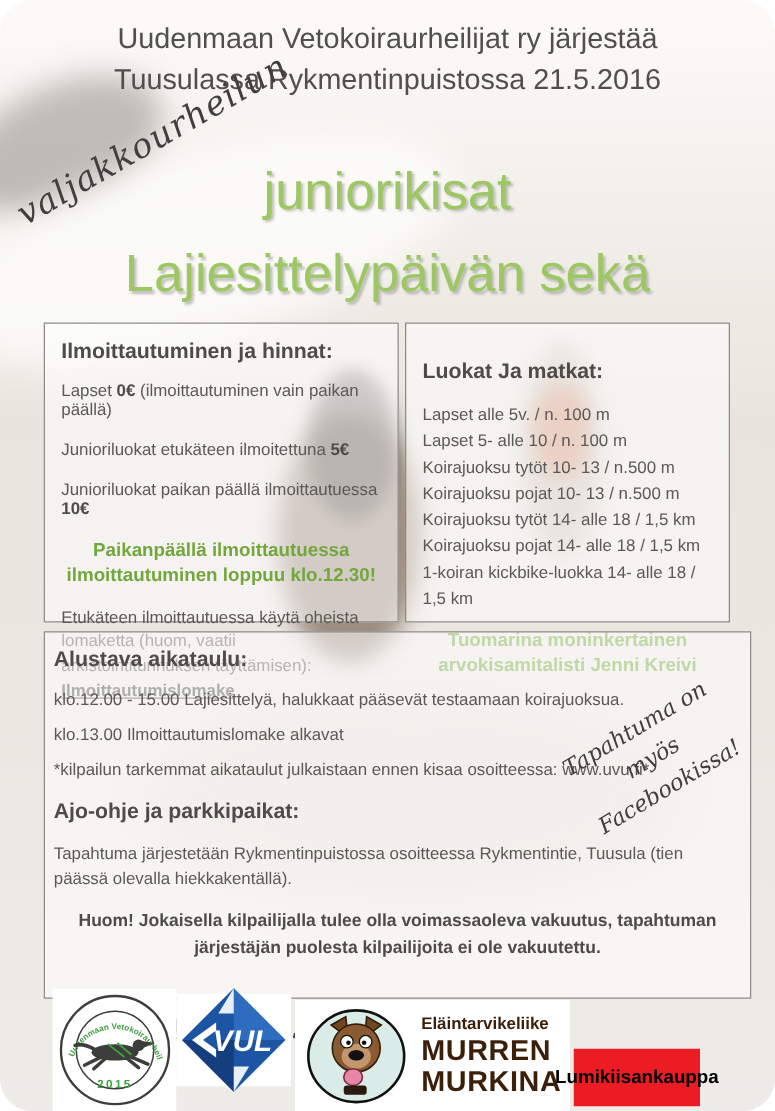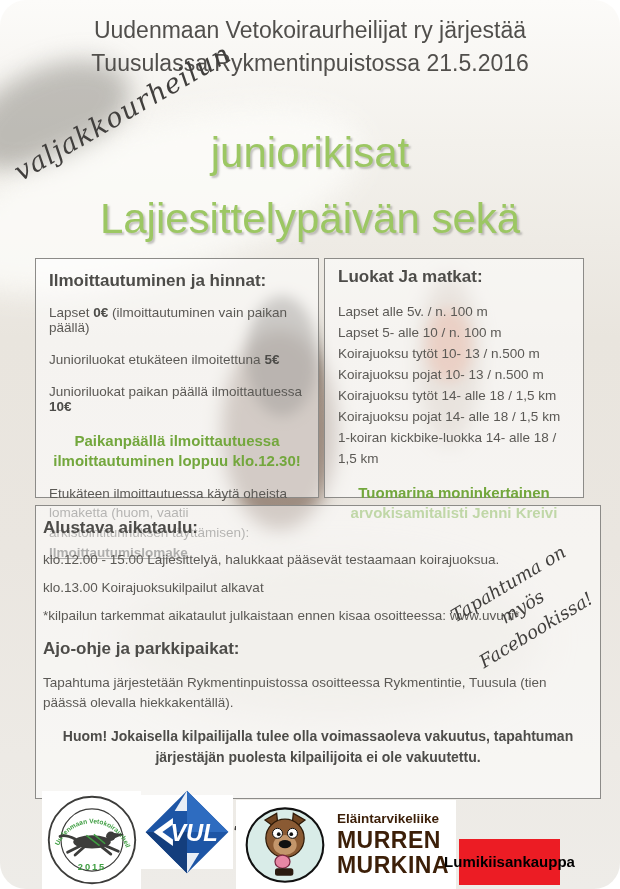--- a/index.html
+++ b/index.html
@@ -26,21 +26,21 @@
   .script-valjakko { position:absolute; left:16px; top:158px; font-size:27px; letter-spacing:1px;
                      transform:rotate(-30deg); transform-origin:left center; white-space:nowrap; }
 
   .title { position:absolute; top:120px; left:0; right:0; text-align:center;
            color:#9cc763; font-size:42px; line-height:66px;
            text-shadow:2px 2px 2px rgba(125,125,120,.45); }
 
   .box { position:absolute; background:rgba(255,255,255,.55); border:1px solid #8c8b88;
          box-sizing:border-box; }
   .box-reg     { left:35px;  top:258px; width:284px; height:240px; padding:10px 13px; }
-  .box-classes { left:324px; top:258px; width:260px; height:240px; padding:6px 13px; }
+  .box-classes { left:324px; top:258px; width:260px; height:240px; padding:26px 13px; }
   .box-main    { left:35px;  top:505px; width:566px; height:294px; padding:10px 7px; }
 
   .box-heading { font-size:17px; font-weight:bold; color:#4d4c49; margin:2px 0 14px; }
   .body-text   { font-size:13.5px; color:#5b5955; }
   .reg-line    { margin-bottom:17px; }
   .reg-line b  { color:#4d4c49; }
   .green-note  { font-size:15px; font-weight:bold; color:#73a73d; text-align:center;
                  line-height:1.35; margin:6px 0 12px; }
   .form-note   { line-height:1.48; }
   .link        { color:#4d4c49; text-decoration:underline; font-weight:bold; cursor:pointer; }
@@ -110,21 +110,21 @@
     <div class="body-text class-line">Koirajuoksu pojat 10- 13 / n.500 m</div>
     <div class="body-text class-line">Koirajuoksu tytöt 14- alle 18 / 1,5 km</div>
     <div class="body-text class-line">Koirajuoksu pojat 14- alle 18 / 1,5 km</div>
     <div class="body-text class-line">1-koiran kickbike-luokka 14- alle 18 / 1,5 km</div>
     <div class="judge-note">Tuomarina moninkertainen arvokisamitalisti Jenni Kreivi</div>
   </div>
 
   <div class="box box-main">
     <div class="box-heading">Alustava aikataulu:</div>
     <div class="body-text sched-line">klo.12.00 - 15.00 Lajiesittelyä, halukkaat pääsevät testaamaan koirajuoksua.</div>
-    <div class="body-text sched-line">klo.13.00 Koirajuoksukilpailut alkavat</div>
+    <div class="body-text sched-line">klo.13.00 Ilmoittautumislomake alkavat</div>
     <div class="body-text sched-line">*kilpailun tarkemmat aikataulut julkaistaan ennen kisaa osoitteessa: www.uvu.fi*</div>
     <div class="box-heading second">Ajo-ohje ja parkkipaikat:</div>
     <div class="body-text" style="line-height:1.5; max-width:520px;">Tapahtuma järjestetään Rykmentinpuistossa osoitteessa Rykmentintie, Tuusula (tien päässä olevalla hiekkakentällä).</div>
     <div class="notice">Huom! Jokaisella kilpailijalla tulee olla voimassaoleva vakuutus, tapahtuman järjestäjän puolesta kilpailijoita ei ole vakuutettu.</div>
   </div>
 
   <div class="script script-facebook">Tapahtuma on myös Facebookissa!</div>
 
   <div class="script script-partners">Tapahtumassa mukana:</div>
 

